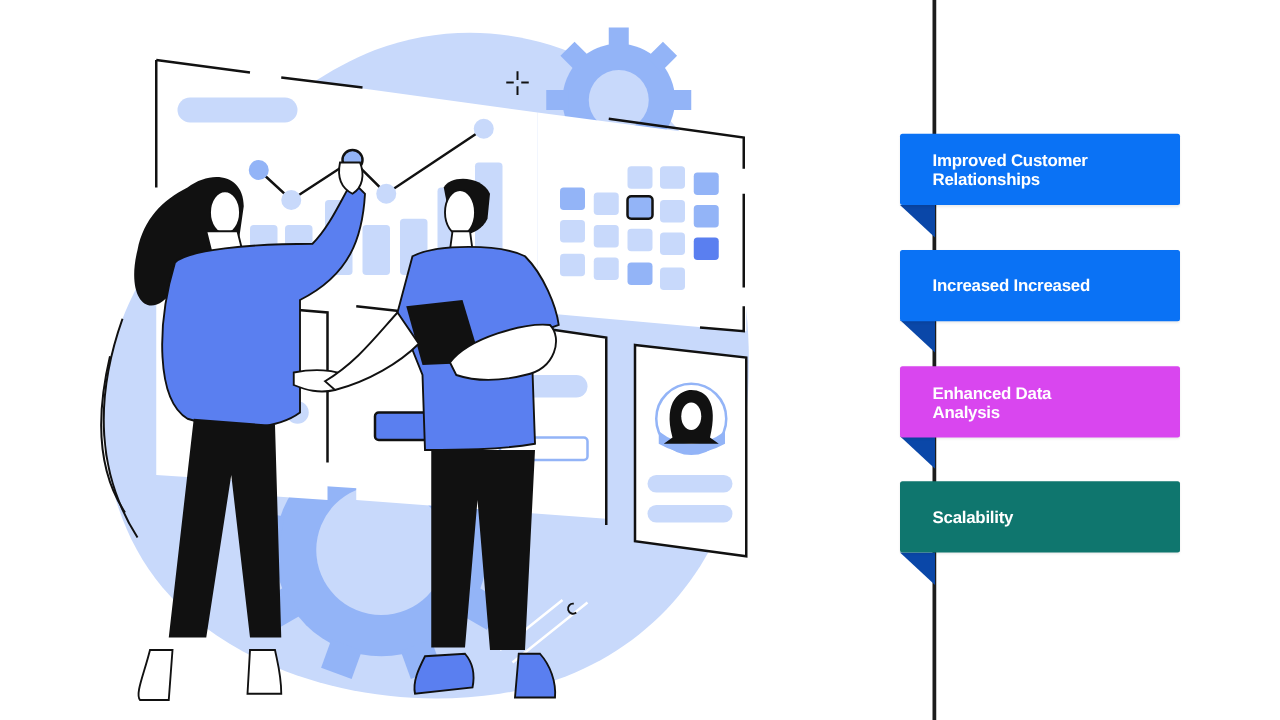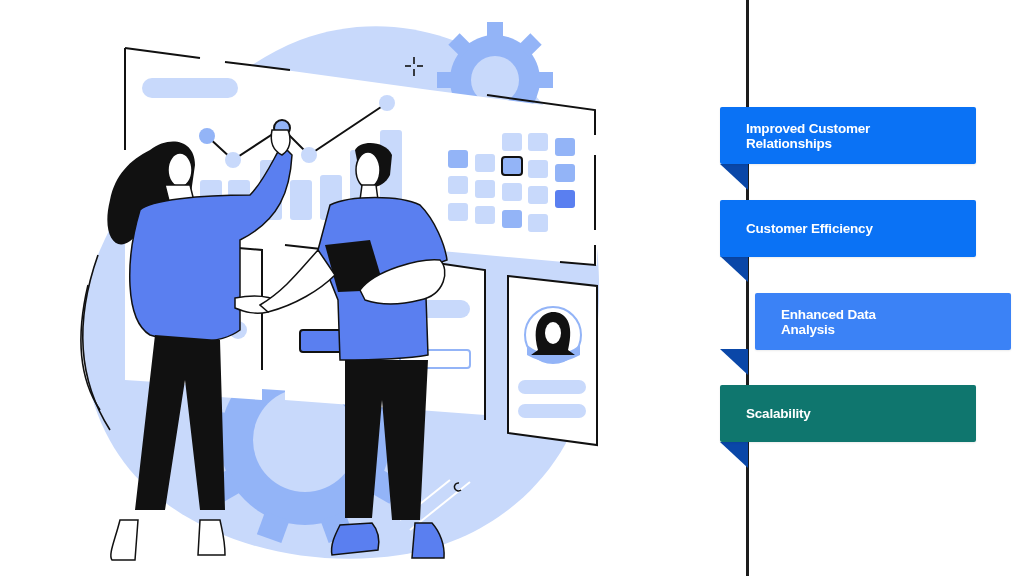--- a/index.html
+++ b/index.html
@@ -1,19 +1,19 @@
 <!DOCTYPE html>
 <html><head>
 <meta charset="utf-8">
 <style>
   html, body { margin:0; padding:0; background:#ffffff; }
   body { width:1024px; height:576px; position:relative; overflow:hidden; font-family:"Liberation Sans", sans-serif; }
   .illustration { position:absolute; left:0; top:0; width:700px; height:576px; }
   .timeline-line { position:absolute; left:746px; top:0; width:3px; height:576px; background:#1c1c1c; }
-  .banner { position:absolute; left:720px; width:256px; height:57px; border-radius:2px; box-shadow:0 1px 2px rgba(0,0,0,0.08); display:flex; align-items:center; box-sizing:border-box; padding-left:26px; }
+  .banner { position:absolute; left:720px; width:224px; height:57px; border-radius:2px; box-shadow:0 1px 2px rgba(0,0,0,0.08); display:flex; align-items:center; box-sizing:border-box; padding-left:26px; }
   .banner-text { color:#ffffff; font-weight:bold; font-size:13.5px; line-height:15px; letter-spacing:-0.2px; }
   .banner-fold { position:absolute; left:720px; width:0; height:0; border-style:solid; border-width:0 28px 26px 0; }
 </style>
 </head>
 <body>
 
 <svg class="illustration" viewBox="0 0 700 576" xmlns="http://www.w3.org/2000/svg">
 
   <path d="M300 40 C380 10 470 30 530 90 C600 160 610 280 590 380 C570 470 500 540 400 555 C300 570 190 540 130 470 C80 410 70 320 100 250 C130 180 200 80 300 40 Z" fill="#c8d9fb"></path>
 
@@ -157,24 +157,24 @@
 
 <div class="timeline-line"></div>
 
 <div class="banner-fold" style="top:164px; border-color:transparent #0a47a8 transparent transparent;"></div>
 <div class="banner" style="top:107px; background:#0a72f5;">
   <span class="banner-text" style="max-width:160px;">Improved Customer Relationships</span>
 </div>
 
 <div class="banner-fold" style="top:256px; border-color:transparent #0a47a8 transparent transparent;"></div>
 <div class="banner" style="top:200px; background:#0a72f5;">
-  <span class="banner-text">Customer Efficiency</span>
+  <span class="banner-text">Increased Increased</span>
 </div>
 
 <div class="banner-fold" style="top:349px; border-color:transparent #0a47a8 transparent transparent;"></div>
-<div class="banner" style="top:293px; background:#3b82f6;margin-left:35px;">
+<div class="banner" style="top:293px; background:#d946ef;">
   <span class="banner-text" style="max-width:120px;">Enhanced Data Analysis</span>
 </div>
 
 <div class="banner-fold" style="top:442px; border-color:transparent #0a47a8 transparent transparent;"></div>
 <div class="banner" style="top:385px; background:#0f766e;">
   <span class="banner-text">Scalability</span>
 </div>
 
 </body></html>

